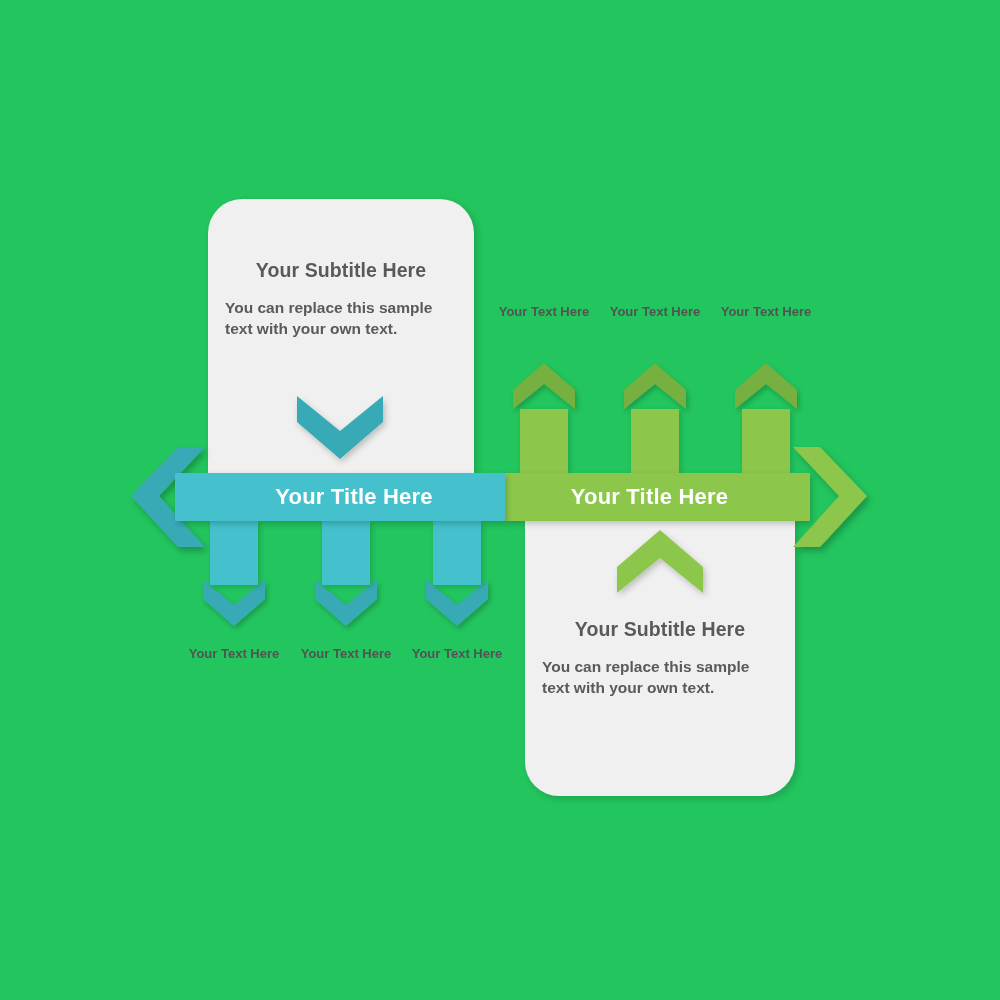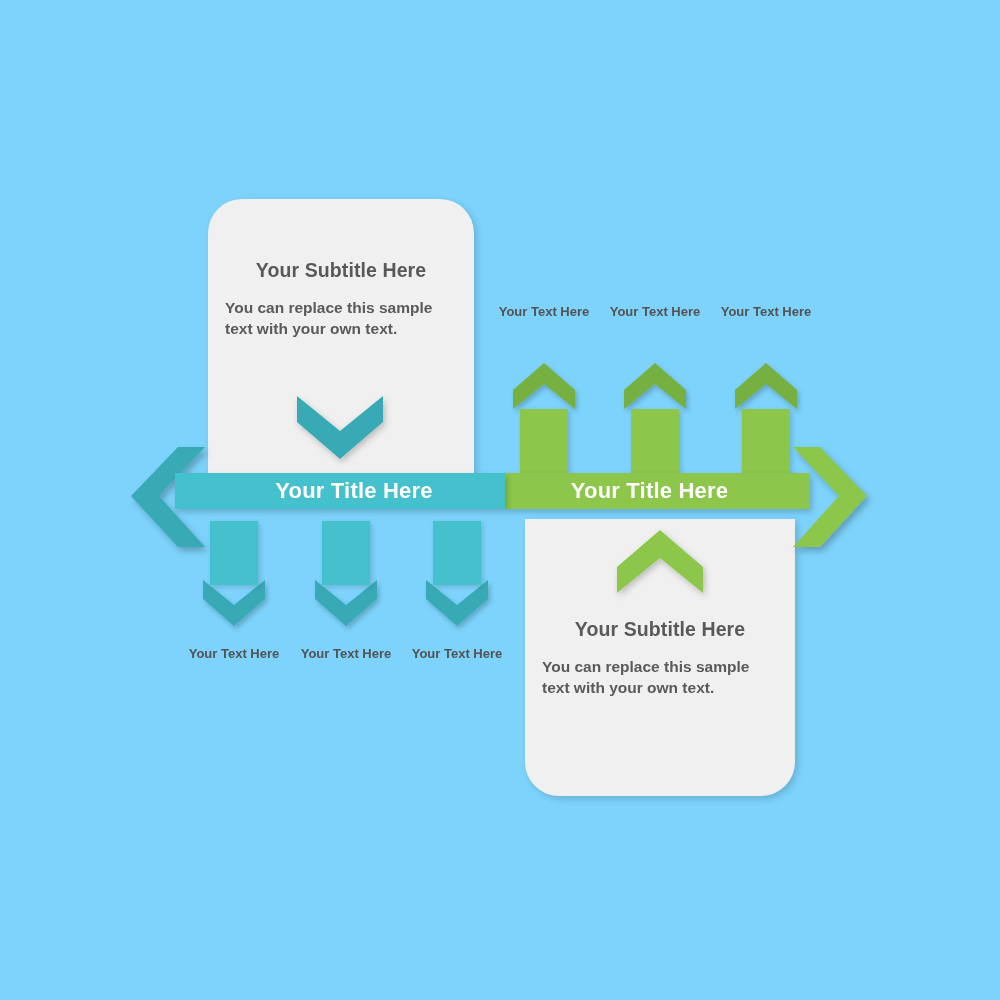--- a/index.html
+++ b/index.html
@@ -7,21 +7,21 @@
     width: 1000px;
     height: 1000px;
     background: #ffffff;
     font-family: "Liberation Sans", sans-serif;
     overflow: hidden;
   }
   #stage {
     position: relative;
     width: 1000px;
     height: 1000px;
-    background: #7dd3fc;
+    background: #22c55e;
   }
 
   
   .card {
     position: absolute;
     background: #f0f0f0;
     box-shadow: 3px 3px 7px rgba(0,0,0,0.16);
   }
   #card-top-left {
     left: 208px; top: 199px;
@@ -51,21 +51,21 @@
     color: #5a5a5a;
     line-height: 1.33;
     text-align: left;
     display: inline-block;
   }
 
   
   .band {
     position: absolute;
     top: 473px;
-    height: 36px;
+    height: 48px;
     display: flex;
     align-items: center;
     justify-content: center;
   }
   #band-left {
     left: 175px;
     width: 330px;
     background: #45c1cd;
     box-shadow: 2px 3px 6px rgba(0,0,0,0.20);
     z-index: 6;

